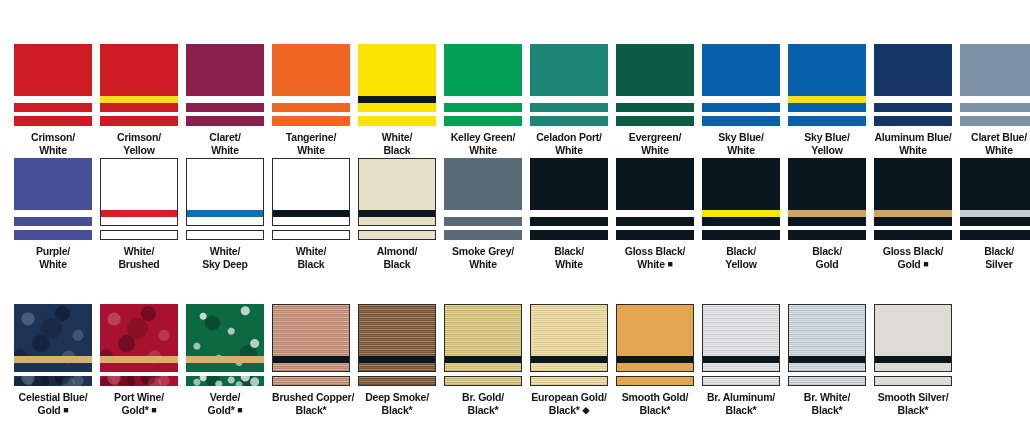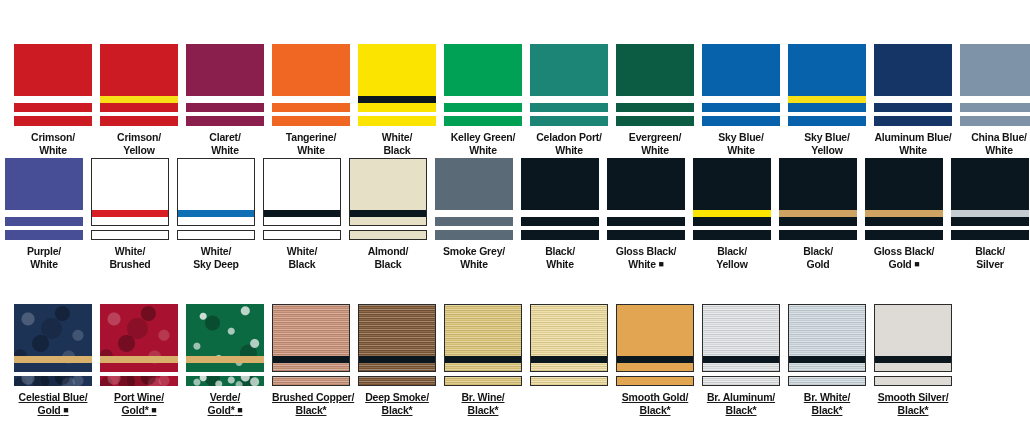--- a/index.html
+++ b/index.html
@@ -12,22 +12,22 @@
   #board{position:relative;width:1030px;height:442px;}
 
   .row{
     position:absolute;
     left:14px;
     width:1006px;
     display:flex;
     gap:8px;
   }
   .row-1{top:12px;margin-top:32px;}
-  .row-2{top:158px;justify-content:center;}
-  .row-3{top:304px;text-decoration:underline;}
+  .row-2{top:158px;}
+  .row-3{top:304px;}
 
   .swatch{
     width:78px;
     flex:0 0 78px;
     display:flex;
     flex-direction:column;
     align-items:stretch;
   }
 
   
@@ -191,21 +191,21 @@
         <div class="caption"><span>Aluminum Blue/</span><span class="l2"><span>White</span></span></div>
       </div>
       <div class="swatch">
         <div class="block">
           <div class="fill" style="background: rgb(127, 147, 168);"></div>
           <div class="stripe" style="background: rgb(255, 255, 255);"></div>
         </div>
         <div class="bar">
           <div class="fill" style="background: rgb(127, 147, 168);"></div>
         </div>
-        <div class="caption"><span>China Blue/</span><span class="l2"><span>White</span></span></div>
+        <div class="caption"><span>Claret Blue/</span><span class="l2"><span>White</span></span></div>
       </div>
     </div>
   <div class="row row-2">
       <div class="swatch">
         <div class="block">
           <div class="fill" style="background: rgb(71, 78, 150);"></div>
           <div class="stripe" style="background: rgb(255, 255, 255);"></div>
         </div>
         <div class="bar">
           <div class="fill" style="background: rgb(71, 78, 150);"></div>
@@ -387,32 +387,33 @@
       <div class="swatch">
         <div class="block outlined">
           <div class="fill" style="background: rgb(219, 197, 121);"></div>
           <div class="grain" style="background: repeating-linear-gradient(rgba(255, 255, 255, 0.3) 0px, rgba(255, 255, 255, 0.3) 1px, rgba(0, 0, 0, 0.1) 1px, rgba(0, 0, 0, 0.1) 2px, rgba(255, 255, 255, 0.12) 2px, rgba(255, 255, 255, 0.12) 3px, rgba(0, 0, 0, 0.05) 3px, rgba(0, 0, 0, 0.05) 4px);"></div>
           <div class="stripe" style="background: rgb(10, 23, 30);"></div>
         </div>
         <div class="bar outlined">
           <div class="fill" style="background: rgb(219, 197, 121);"></div>
           <div class="grain" style="background: repeating-linear-gradient(rgba(255, 255, 255, 0.3) 0px, rgba(255, 255, 255, 0.3) 1px, rgba(0, 0, 0, 0.1) 1px, rgba(0, 0, 0, 0.1) 2px, rgba(255, 255, 255, 0.12) 2px, rgba(255, 255, 255, 0.12) 3px, rgba(0, 0, 0, 0.05) 3px, rgba(0, 0, 0, 0.05) 4px);"></div>
         </div>
-        <div class="caption"><span>Br. Wine/</span><span class="l2"><span>Black*</span></span></div>
+        <div class="caption"><span>Br. Gold/</span><span class="l2"><span>Black*</span></span></div>
       </div>
       <div class="swatch">
         <div class="block outlined">
           <div class="fill" style="background: rgb(236, 217, 155);"></div>
           <div class="grain" style="background: repeating-linear-gradient(rgba(255, 255, 255, 0.3) 0px, rgba(255, 255, 255, 0.3) 1px, rgba(0, 0, 0, 0.1) 1px, rgba(0, 0, 0, 0.1) 2px, rgba(255, 255, 255, 0.12) 2px, rgba(255, 255, 255, 0.12) 3px, rgba(0, 0, 0, 0.05) 3px, rgba(0, 0, 0, 0.05) 4px);"></div>
           <div class="stripe" style="background: rgb(10, 23, 30);"></div>
         </div>
         <div class="bar outlined">
           <div class="fill" style="background: rgb(236, 217, 155);"></div>
           <div class="grain" style="background: repeating-linear-gradient(rgba(255, 255, 255, 0.3) 0px, rgba(255, 255, 255, 0.3) 1px, rgba(0, 0, 0, 0.1) 1px, rgba(0, 0, 0, 0.1) 2px, rgba(255, 255, 255, 0.12) 2px, rgba(255, 255, 255, 0.12) 3px, rgba(0, 0, 0, 0.05) 3px, rgba(0, 0, 0, 0.05) 4px);"></div>
         </div>
+        <div class="caption"><span>European Gold/</span><span class="l2"><span>Black*</span> <span class="mark">◆</span></span></div>
       </div>
       <div class="swatch">
         <div class="block outlined">
           <div class="fill" style="background: rgb(226, 165, 82);"></div>
           <div class="stripe" style="background: rgb(10, 23, 30);"></div>
         </div>
         <div class="bar outlined">
           <div class="fill" style="background: rgb(226, 165, 82);"></div>
         </div>
         <div class="caption"><span>Smooth Gold/</span><span class="l2"><span>Black*</span></span></div>

